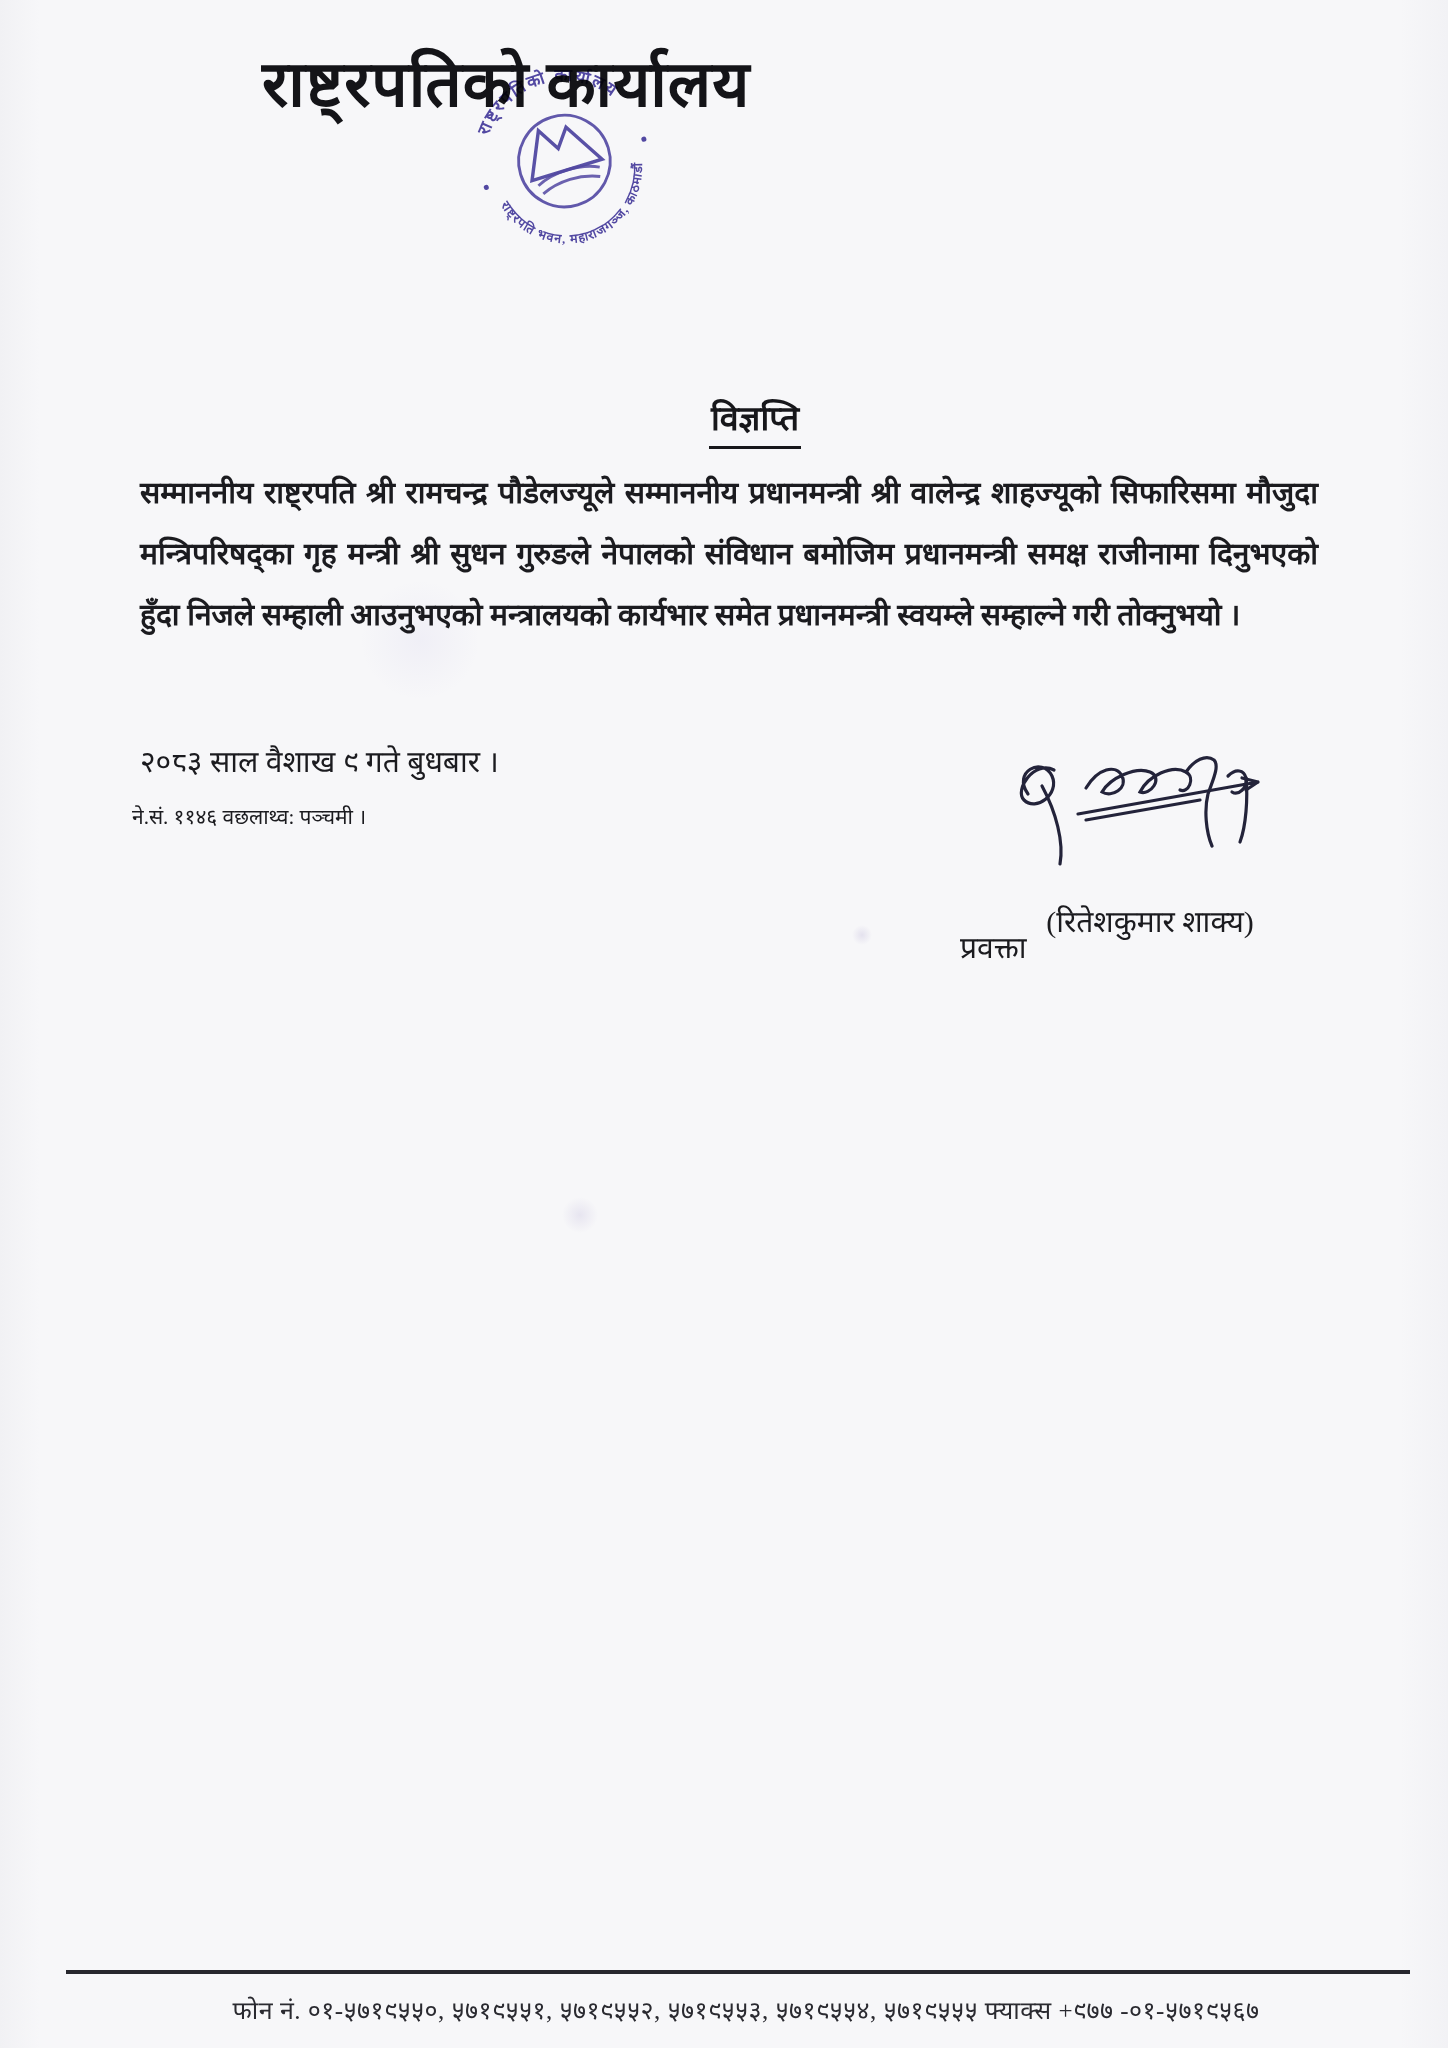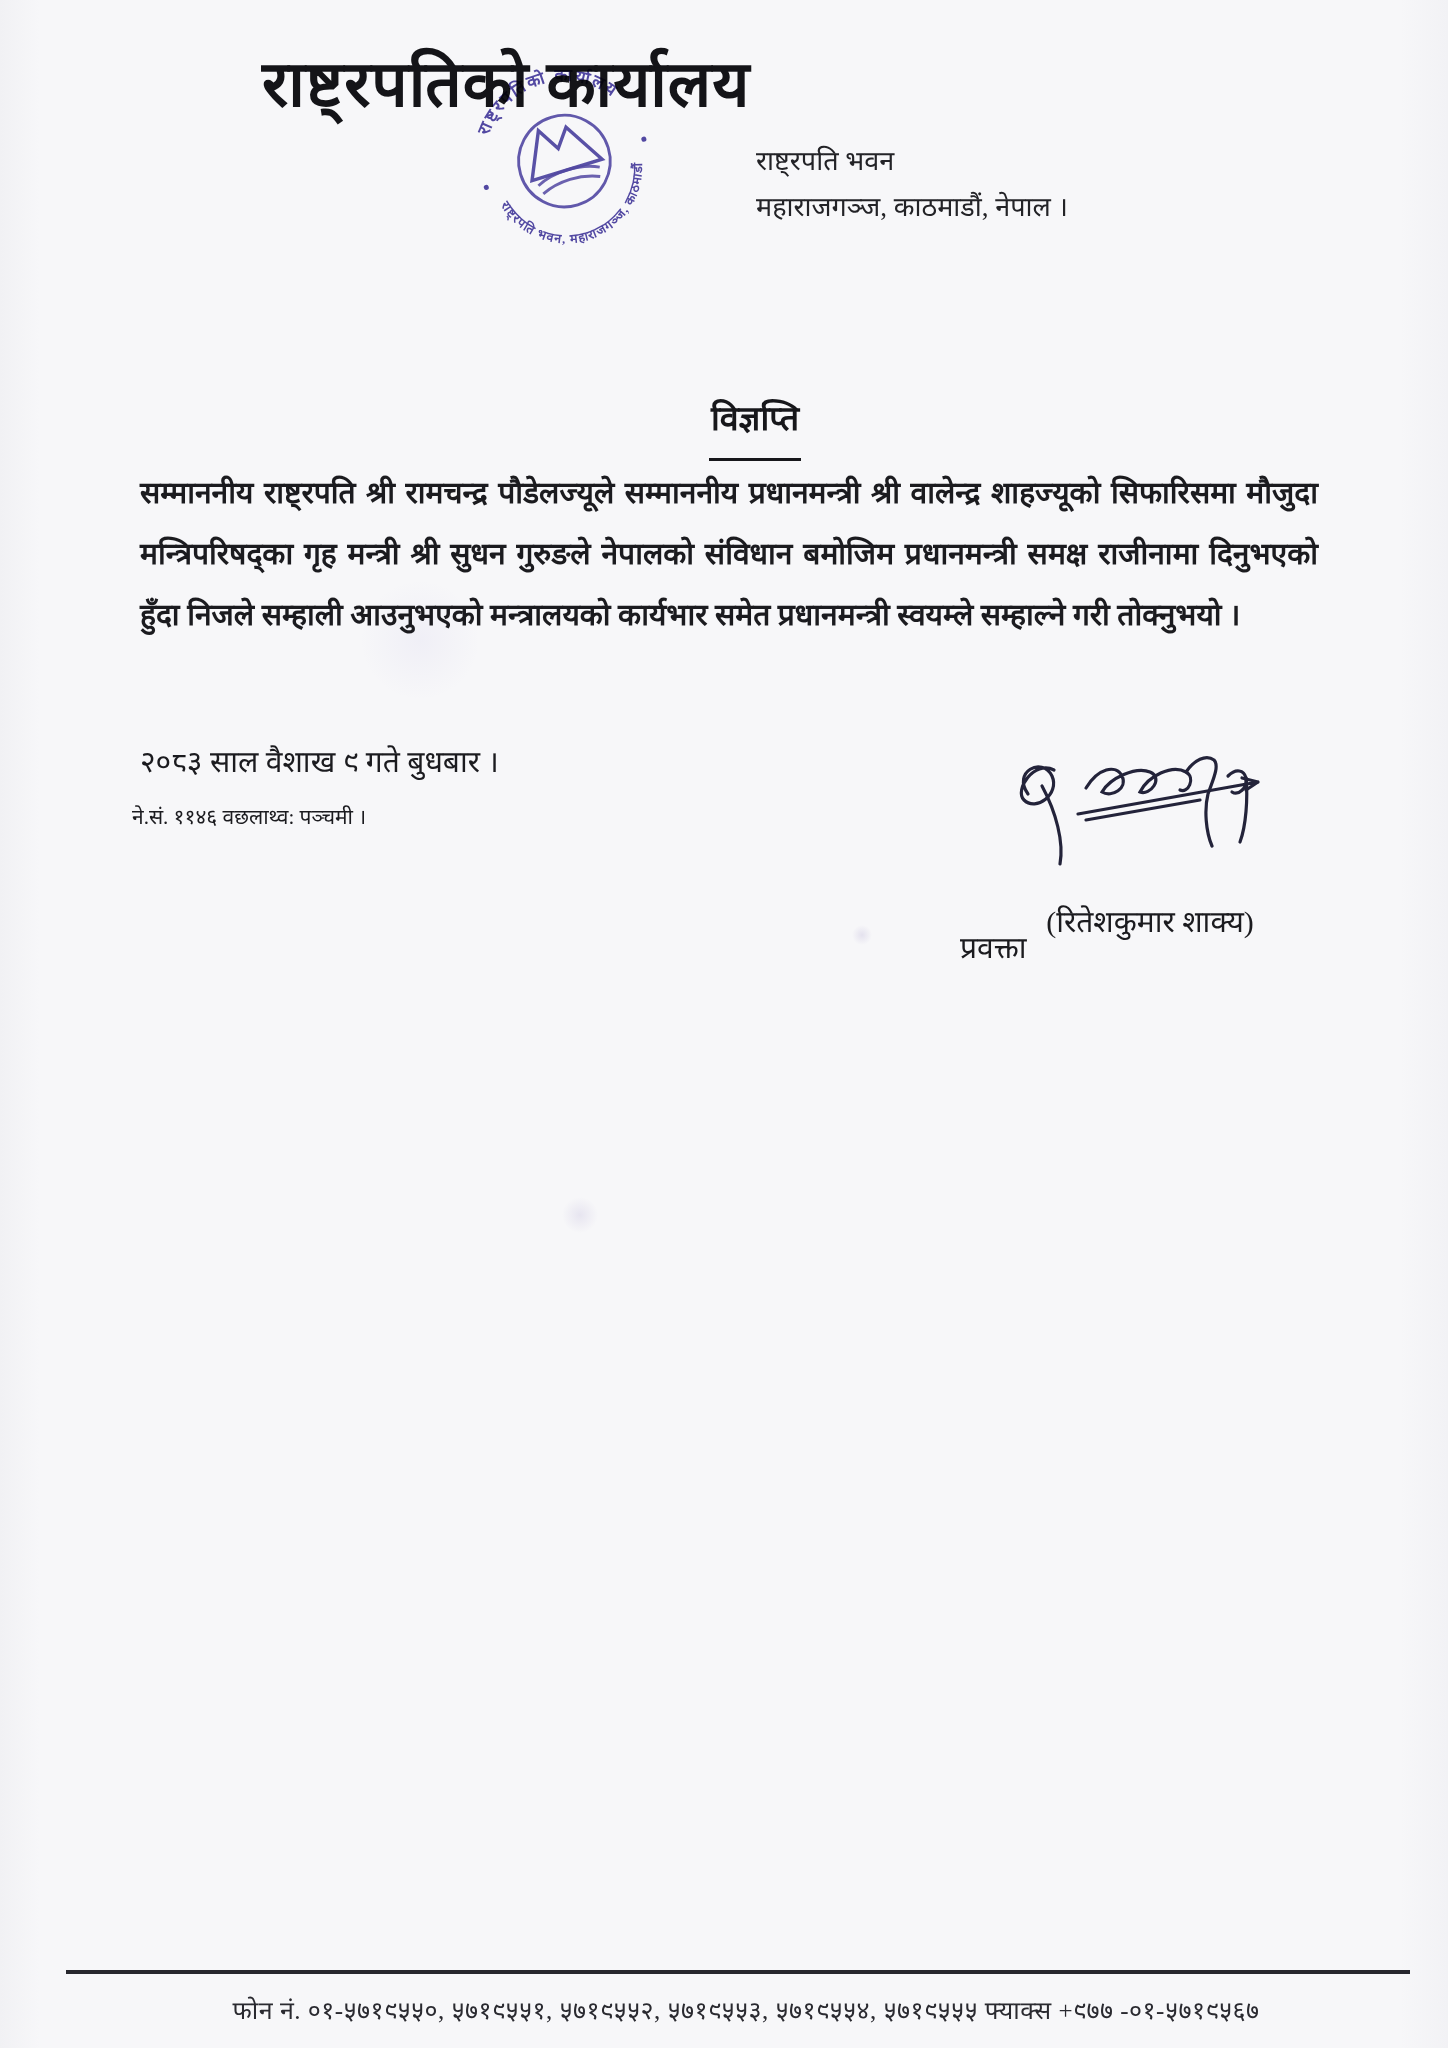--- a/index.html
+++ b/index.html
@@ -35,21 +35,21 @@
     opacity:.92;mix-blend-mode:multiply;
   }
   
   .doc-heading{
     left:0;right:0;top:394px;
     text-align:center;
     font-size:34px;font-weight:bold;color:#17171b;
   }
   .doc-heading span{
     display:inline-block;margin-left:62px;
-    border-bottom:3px solid #17171b;padding:0 2px 18px 2px;
+    border-bottom:3px solid #17171b;padding:0 2px 6px 2px;
   }
   
   .body-text{
     left:140px;top:462px;width:1178px;
     font-size:30px;line-height:61px;
     text-align:justify;color:#1b1b1f;font-weight:bold;
   }
   .date1{left:140px;top:740px;font-size:30px;color:#1b1b1f;}
   .date2{left:132px;top:802px;font-size:21px;color:#1b1b1f;}
   
@@ -85,24 +85,20 @@
         <textPath href="#arcTop" startOffset="50%" text-anchor="middle">राष्ट्रपतिको कार्यालय</textPath>
       </text>
       <text font-size="11" fill="#453a9e" font-weight="bold" letter-spacing="1">
         <textPath href="#arcBot" startOffset="50%" text-anchor="middle">राष्ट्रपति भवन, महाराजगञ्ज, काठमाडौं</textPath>
       </text>
       <circle cx="18" cy="92" r="2.2" fill="#453a9e"></circle>
       <circle cx="162" cy="92" r="2.2" fill="#453a9e"></circle>
     </svg>
   </div>
 
-  <div class="abs address">
-    <div>राष्ट्रपति भवन</div>
-    <div>महाराजगञ्ज, काठमाडौं, नेपाल ।</div>
-  </div>
 
   <div class="abs doc-heading">
     <span>विज्ञप्ति</span>
   </div>
 
   <div class="abs body-text">सम्माननीय राष्ट्रपति श्री रामचन्द्र पौडेलज्यूले सम्माननीय प्रधानमन्त्री श्री वालेन्द्र शाहज्यूको सिफारिसमा मौजुदा मन्त्रिपरिषद्का गृह मन्त्री श्री सुधन गुरुङले नेपालको संविधान बमोजिम प्रधानमन्त्री समक्ष राजीनामा दिनुभएको हुँदा निजले सम्हाली आउनुभएको मन्त्रालयको कार्यभार समेत प्रधानमन्त्री स्वयम्ले सम्हाल्ने गरी तोक्नुभयो ।</div>
 
   <div class="abs date1">२०८३ साल वैशाख ९ गते बुधबार ।</div>
   <div class="abs date2">ने.सं. ११४६ वछलाथ्व: पञ्चमी ।</div>
 

